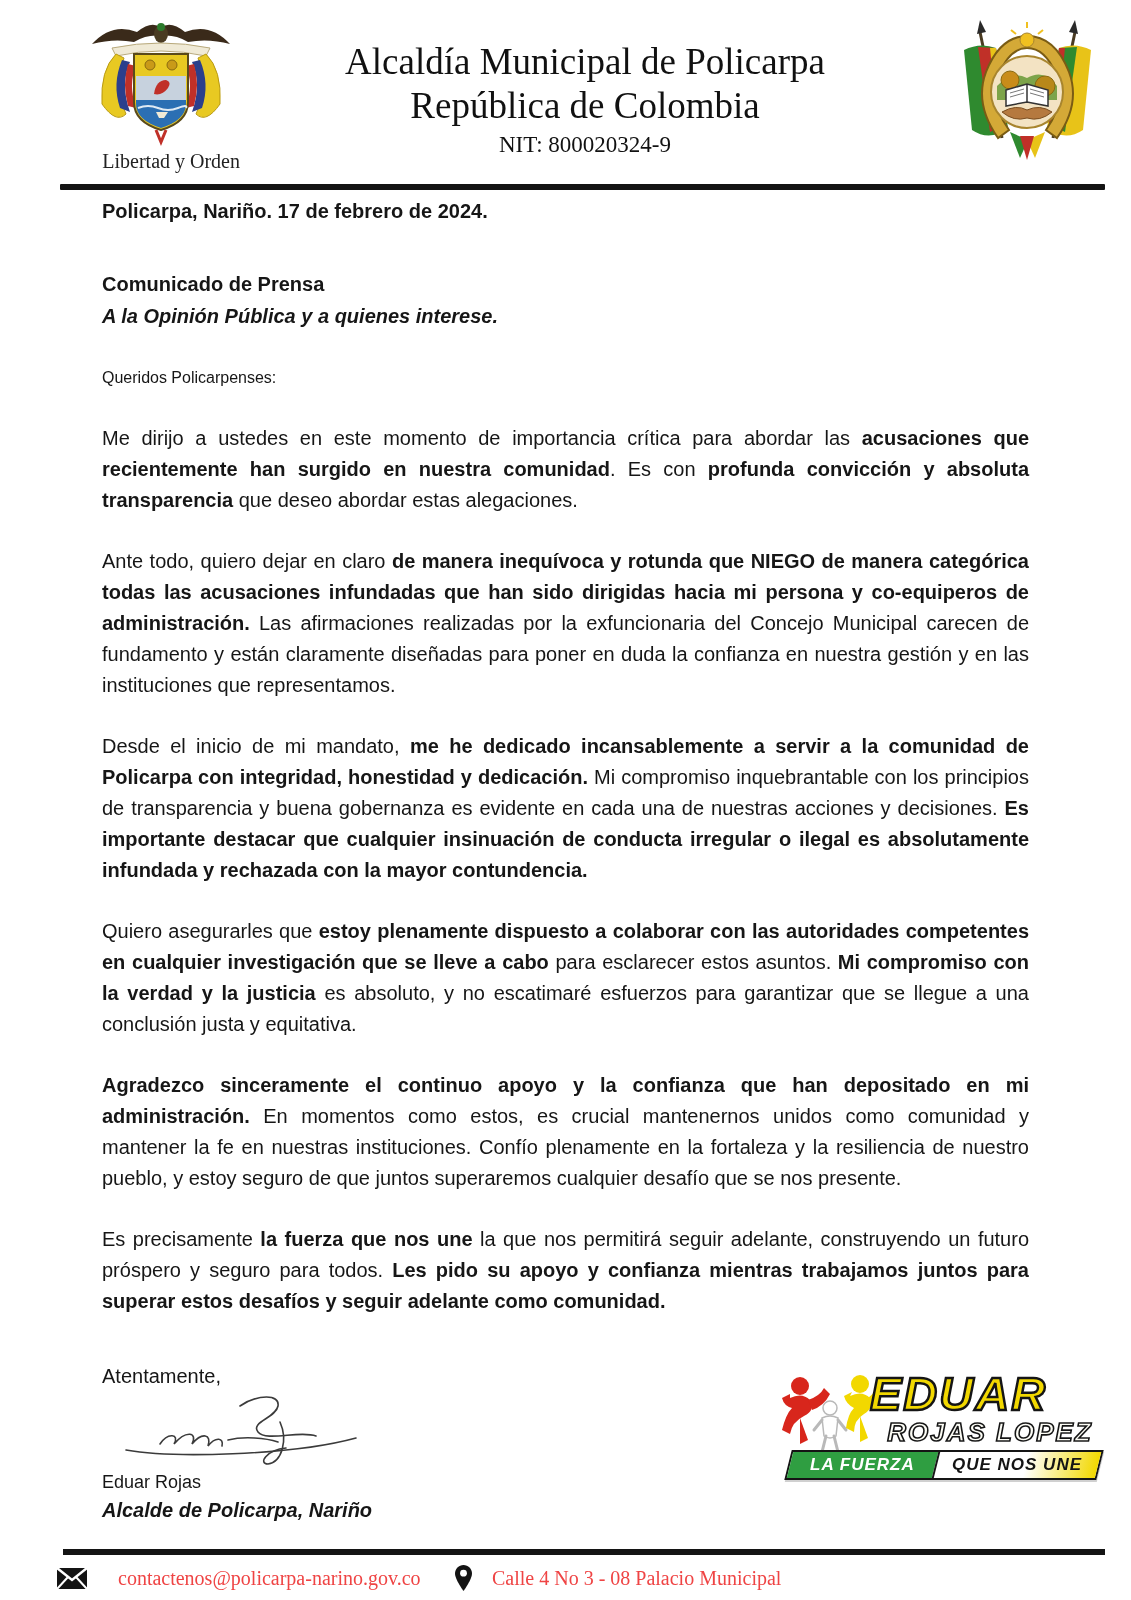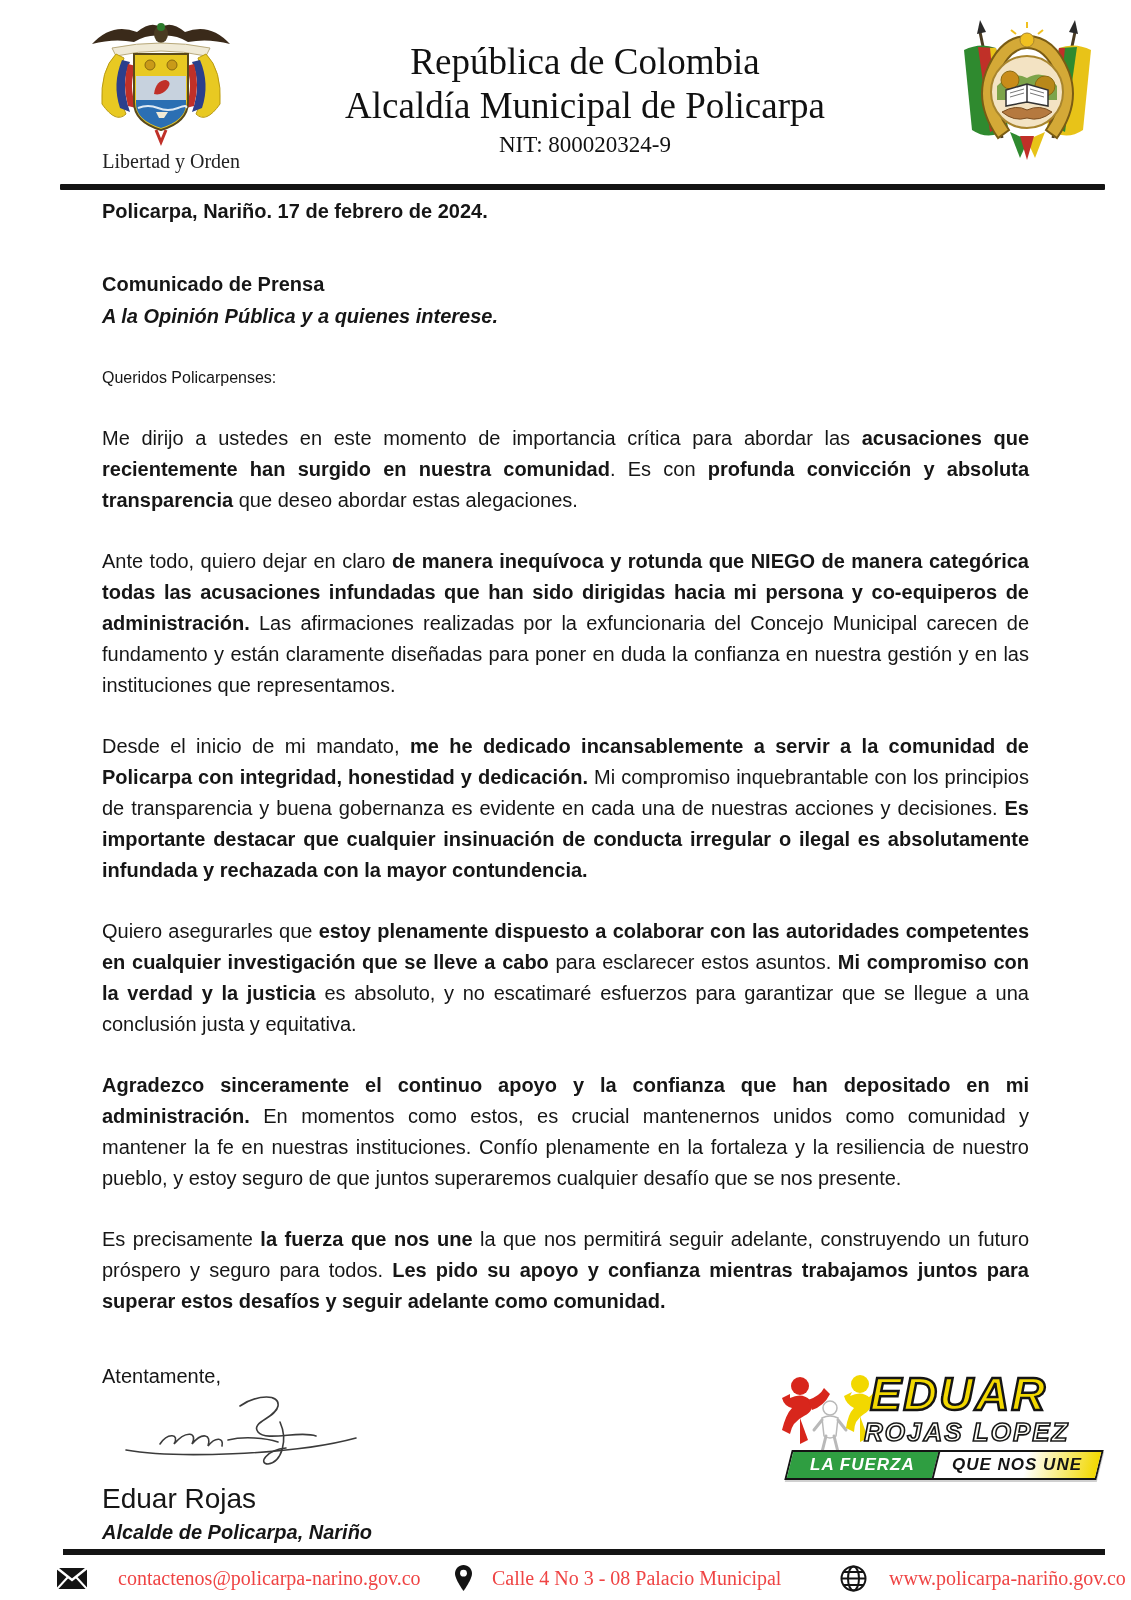--- a/index.html
+++ b/index.html
@@ -32,34 +32,34 @@
   .subject{margin-top:45px;font-size:20px;font-weight:bold;line-height:32px;}
   .subject .line2{font-style:italic;}
   .salutation{margin-top:30px;font-size:16px;line-height:31px;}
   .paragraphs p{
     margin:30px 0 0 0;font-size:20px;line-height:31px;text-align:justify;
   }
   .paragraphs .b{font-weight:bold;}
   
   .closing{margin-top:48px;font-size:20px;}
   .sig-art{margin:4px 0 0 18px;height:76px;}
-  .signer-name{font-size:28px;margin-top:11px;}
+  .signer-name{font-size:18px;margin-top:0px;}
   .signer-title{font-size:20px;font-weight:bold;font-style:italic;margin-top:6px;}
   
   .campaign{
     position:absolute;left:778px;top:1372px;width:330px;height:118px;
   }
   .campaign .people{position:absolute;left:0;top:2px;}
   .campaign .word1{
     position:absolute;left:92px;top:-2px;width:238px;text-align:left;
     font-size:47px;font-weight:bold;font-style:italic;letter-spacing:2px;
     color:#f2d800;-webkit-text-stroke:2.5px #151515;line-height:48px;
   }
   .campaign .word2{
-    position:absolute;left:86px;top:46px;width:232px;text-align:left;
+    position:absolute;left:96px;top:46px;width:232px;text-align:center;
     font-size:26px;font-weight:bold;font-style:italic;letter-spacing:2px;
     color:#fdfdf6;-webkit-text-stroke:1.6px #151515;line-height:28px;
   }
   .banner{
     position:absolute;left:10px;top:78px;width:312px;height:30px;
     transform:skewX(-14deg);display:flex;border:2px solid #151515;box-sizing:border-box;
     box-shadow:1px 2px 0 #15151533;
   }
   .banner .seg1{
     flex:0 0 47%;background:#2f9e41;display:flex;align-items:center;justify-content:center;
@@ -114,22 +114,22 @@
       <path d="M54 82 L104 82 L104 86 Q104 102 79 110 Q54 102 54 86 Z" fill="#2b6fb3"></path>
       <path d="M56 90 Q66 86 76 90 T96 90 T104 90" stroke="#dfeaf4" stroke-width="2" fill="none"></path>
       <path d="M74 94 L86 94 L82 100 L77 100 Z" fill="#f0ead6"></path>
 
       <path d="M74 112 L79 124 L84 112" fill="none" stroke="#c03028" stroke-width="3"></path>
     </svg>
     <div class="motto">Libertad y Orden</div>
   </div>
 
   <div class="head-center">
+    <div class="head-title">Alcaldía Municipal de Policarpa</div>
     <div class="head-title">República de Colombia</div>
-    <div class="head-title">Alcaldía Municipal de Policarpa</div>
     <div class="head-nit">NIT: 800020324-9</div>
   </div>
 
   <div class="seal-wrap right">
     <svg width="155" height="142" viewBox="0 0 155 142">
 
       <line x1="30" y1="12" x2="52" y2="118" stroke="#4a3b22" stroke-width="3"></line>
       <line x1="125" y1="12" x2="103" y2="118" stroke="#4a3b22" stroke-width="3"></line>
       <path d="M27 14 L30 0 L36 12 Z" fill="#2a2a2a"></path>
       <path d="M128 14 L125 0 L119 12 Z" fill="#2a2a2a"></path>
@@ -244,23 +244,13 @@
     </svg>
     <span class="txt">contactenos@policarpa-narino.gov.co</span>
   </div>
   <div class="item f-addr">
     <svg width="17" height="26" viewBox="0 0 17 26">
       <path d="M8.5 0 C13.2 0 17 3.8 17 8.5 C17 14.5 8.5 26 8.5 26 C8.5 26 0 14.5 0 8.5 C0 3.8 3.8 0 8.5 0 Z" fill="#141414"></path>
       <circle cx="8.5" cy="8.2" r="3.4" fill="#ffffff"></circle>
     </svg>
     <span class="txt">Calle 4 No 3 - 08 Palacio Municipal</span>
   </div>
-  <div class="item f-web">
-    <svg width="27" height="27" viewBox="0 0 27 27">
-      <circle cx="13.5" cy="13.5" r="12" fill="none" stroke="#141414" stroke-width="2"></circle>
-      <ellipse cx="13.5" cy="13.5" rx="5.5" ry="12" fill="none" stroke="#141414" stroke-width="2"></ellipse>
-      <line x1="1.5" y1="13.5" x2="25.5" y2="13.5" stroke="#141414" stroke-width="2"></line>
-      <line x1="3" y1="7" x2="24" y2="7" stroke="#141414" stroke-width="2"></line>
-      <line x1="3" y1="20" x2="24" y2="20" stroke="#141414" stroke-width="2"></line>
-    </svg>
-    <span class="txt">www.policarpa-nariño.gov.co</span>
-  </div>
 </div>
 
 </body></html>

